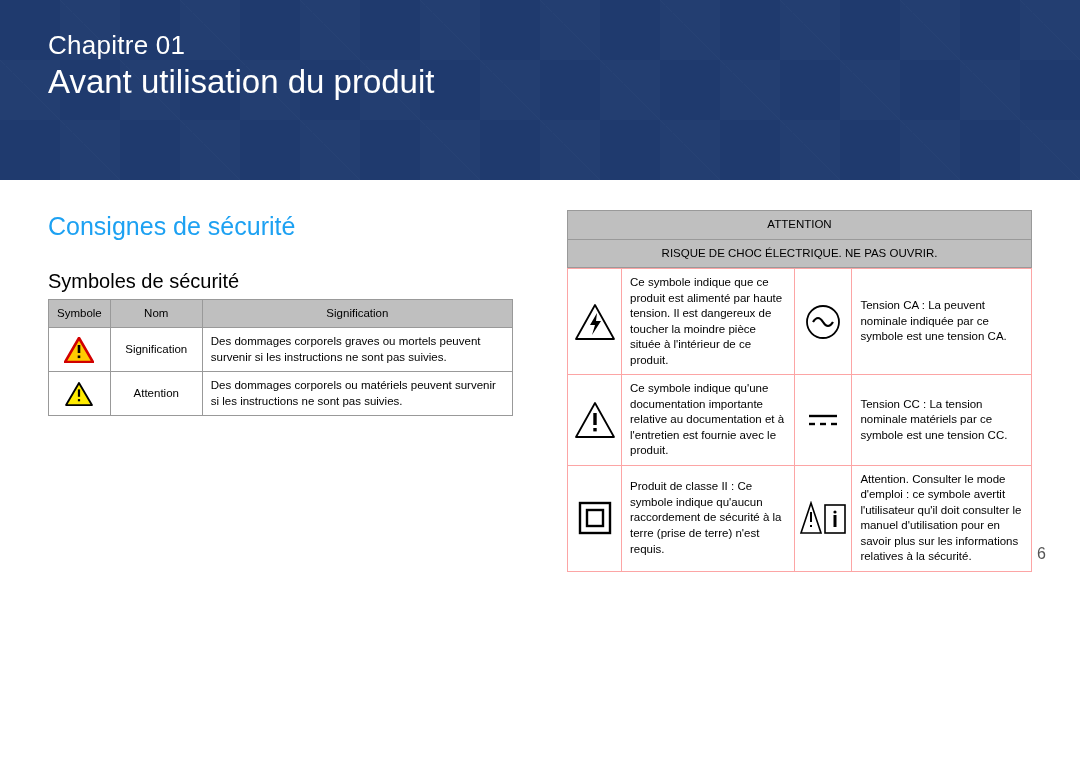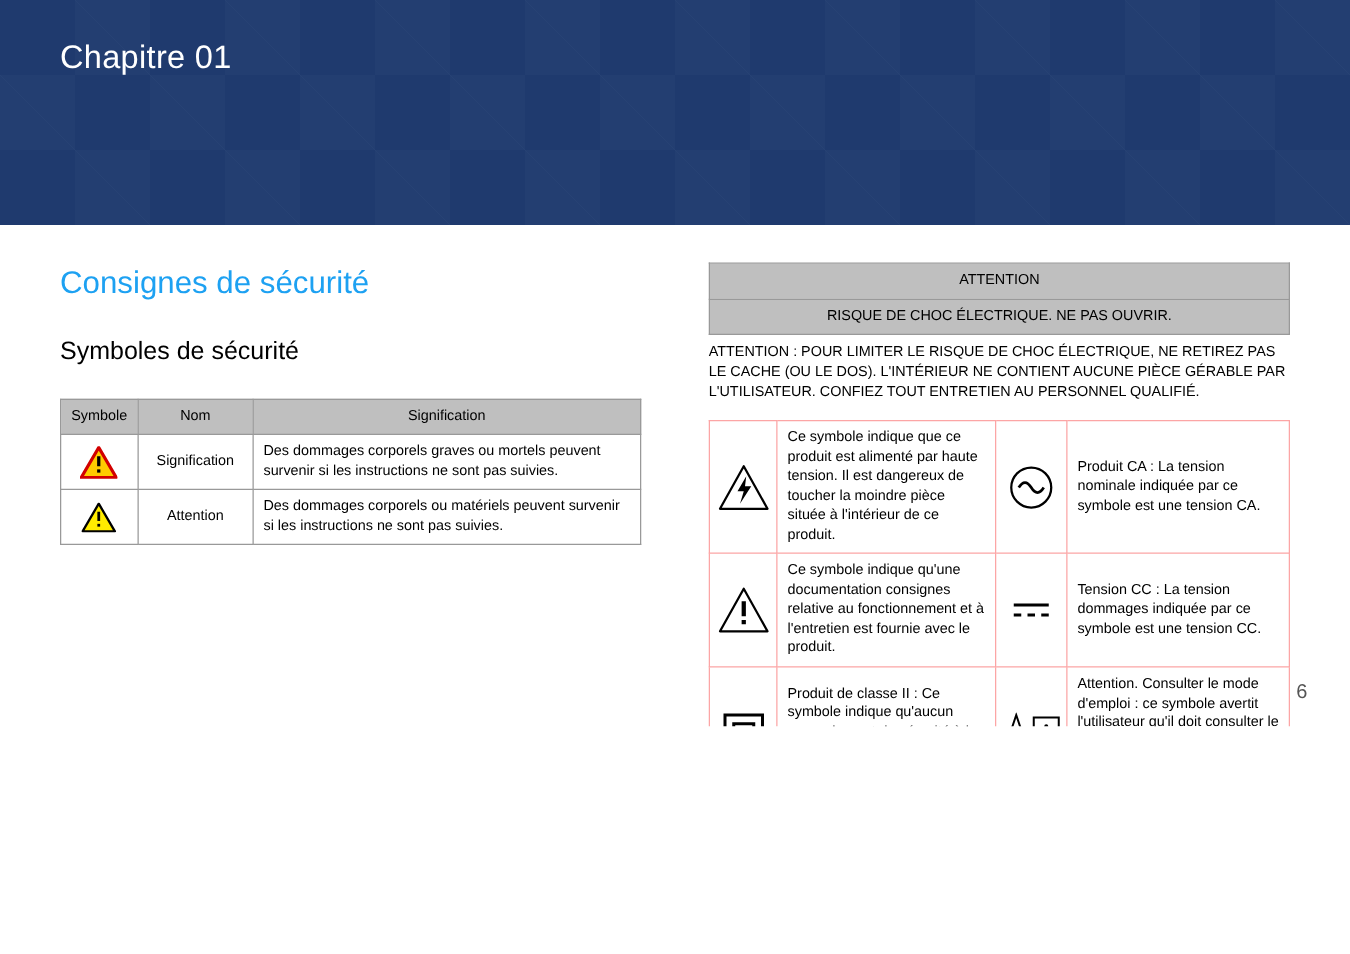--- a/index.html
+++ b/index.html
@@ -14,21 +14,21 @@
     background-size: 120px 120px;
     background-position: 0 0, 60px 60px;
     padding: 30px 48px 0 48px;
     color: #fff;
   }
   .header-banner .chapnum { font-size: 26px; font-weight: 400; letter-spacing: .01em; }
   .header-banner .chaptitle { font-size: 33px; font-weight: 400; margin-top: 2px; }
   .content { display: flex; padding: 30px 48px 0 48px; gap: 54px; }
   .col { flex: 1; font-size: 11.5px; line-height: 1.35; }
   h2.section-title { color: #1da1f2; font-size: 25px; font-weight: 400; margin-bottom: 16px; }
-  h3.subsection-title { font-size: 20px; font-weight: 400; margin-top: 24px; margin-bottom: 24px; }
+  h3.subsection-title { font-size: 20px; font-weight: 400; margin-top: 24px; margin-bottom: 4px; }
   p.intro { font-size: 11.5px; line-height: 1.4; }
 
   table { border-collapse: collapse; width: 100%; border-radius: 24px; }
   th, td { border: 1px solid #999; padding: 6px 8px; text-align: left; vertical-align: middle; font-size: 11.5px; }
   th { background: #bfbfbf; font-weight: 400; text-align: center; }
 
   .tbl-symbols td.sym { width: 60px; text-align: center; }
   .tbl-symbols td.nom { width: 92px; text-align: center; }
 
   .attention-box th { font-weight: 400; }
@@ -41,20 +41,21 @@
 
   .page-number { position: absolute; bottom: 18px; right: 34px; font-size: 16px; color: #555; }
 </style>
 </head>
 <body>
 
 <div class="page">
 
   <div class="header-banner">
     <div class="chapnum">Chapitre 01</div>
+    <div class="chaptitle">Avant utilisation du produit</div>
   </div>
 
   <div class="content">
 
     <div class="col">
       <h2 class="section-title">Consignes de sécurité</h2>
 
 
       <h3 class="subsection-title">Symboles de sécurité</h3>
 
@@ -97,58 +98,57 @@
       <table class="attention-box">
         <tbody>
             <tr>
               <th>ATTENTION</th>
             </tr>
         <tr>
               <th>RISQUE DE CHOC ÉLECTRIQUE. NE PAS OUVRIR.</th>
             </tr>
       </tbody>
         </table>
-      <p class="attention-note">ATTENTION : POUR LIMITER LE RISQUE DE CHOC ÉLECTRIQUE, NE RETIREZ PAS LE CACHE (OU LE DOS). L'INTÉRIEUR NE CONTIENT AUCUNE PIÈCE GÉRABLE PAR L'UTILISATEUR. CONFIEZ TOUT ENTRETIEN AU PERSONNEL QUALIFIÉ.</p>
 
       <table class="attention-box">
         <tbody>
             <tr>
           <td class="icon-cell">
             <svg width="42" height="38" viewBox="0 0 42 38">
                   <path d="M21 2 L40 36 L2 36 Z" fill="none" stroke="#000" stroke-width="1.8" stroke-linejoin="round"></path>
                   <path d="M23 10 L16 22 L21 22 L18 32 L27 18 L22 18 Z" fill="#000"></path>
                 </svg>
           </td>
           <td class="desc-cell">Ce symbole indique que ce produit est alimenté par haute tension. Il est dangereux de toucher la moindre pièce située à l'intérieur de ce produit.</td>
           <td class="icon-cell">
             <svg width="40" height="40" viewBox="0 0 40 40">
                   <circle cx="20" cy="20" r="16" fill="none" stroke="#000" stroke-width="1.8"></circle>
                   <path d="M10 20 Q15 12 20 20 T30 20" fill="none" stroke="#000" stroke-width="2.2"></path>
                 </svg>
           </td>
-          <td class="desc-cell">Produit CA : La tension nominale indiquée par ce symbole est une tension CA.</td>
+          <td class="desc-cell">Tension CA : La peuvent nominale indiquée par ce symbole est une tension CA.</td>
         </tr>
         <tr>
           <td class="icon-cell">
             <svg width="42" height="38" viewBox="0 0 42 38">
                   <path d="M21 2 L40 36 L2 36 Z" fill="none" stroke="#000" stroke-width="1.8" stroke-linejoin="round"></path>
                   <rect x="19.3" y="12" width="3.4" height="12" fill="#000"></rect>
                   <rect x="19.3" y="27" width="3.4" height="3.4" fill="#000"></rect>
                 </svg>
           </td>
-          <td class="desc-cell">Ce symbole indique qu'une documentation consignes relative au fonctionnement et à l'entretien est fournie avec le produit.</td>
+          <td class="desc-cell">Ce symbole indique qu'une documentation importante relative au documentation et à l'entretien est fournie avec le produit.</td>
           <td class="icon-cell">
             <svg width="40" height="24" viewBox="0 0 40 24">
                   <line x1="6" y1="8" x2="34" y2="8" stroke="#000" stroke-width="2.4"></line>
                   <line x1="6" y1="16" x2="12" y2="16" stroke="#000" stroke-width="2.4"></line>
                   <line x1="17" y1="16" x2="23" y2="16" stroke="#000" stroke-width="2.4"></line>
                   <line x1="28" y1="16" x2="34" y2="16" stroke="#000" stroke-width="2.4"></line>
                 </svg>
           </td>
-          <td class="desc-cell">Tension CC : La tension dommages indiquée par ce symbole est une tension CC.</td>
+          <td class="desc-cell">Tension CC : La tension nominale matériels par ce symbole est une tension CC.</td>
         </tr>
         <tr>
           <td class="icon-cell">
             <svg width="38" height="38" viewBox="0 0 38 38">
                   <rect x="4" y="4" width="30" height="30" fill="none" stroke="#000" stroke-width="2.4"></rect>
                   <rect x="11" y="11" width="16" height="16" fill="none" stroke="#000" stroke-width="2.4"></rect>
                 </svg>
           </td>
           <td class="desc-cell">Produit de classe II : Ce symbole indique qu'aucun raccordement de sécurité à la terre (prise de terre) n'est requis.</td>
           <td class="icon-cell">

